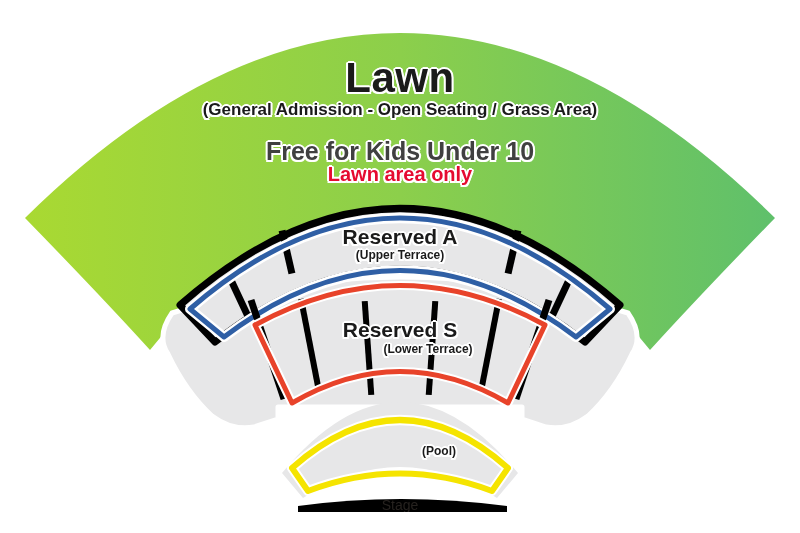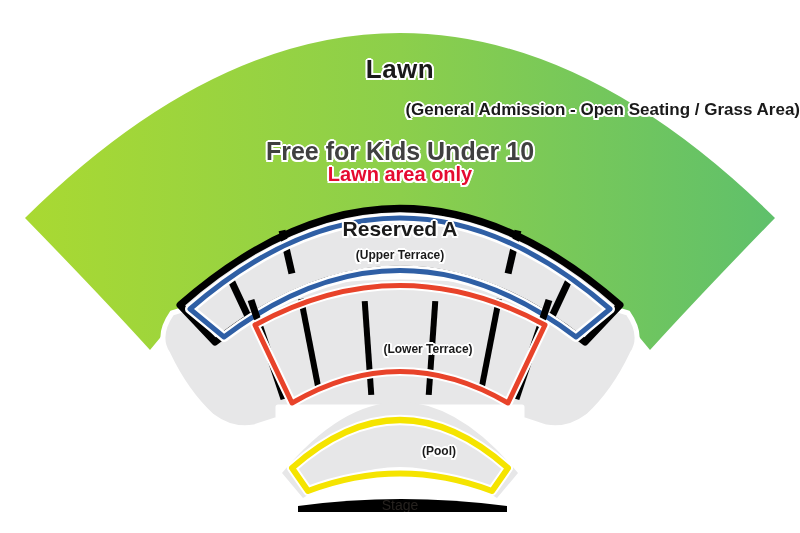--- a/index.html
+++ b/index.html
@@ -7,27 +7,27 @@
     position:relative;width:800px;height:533px;background:#ffffff;overflow:hidden;
     font-family:"Liberation Sans",sans-serif;
   }
   #venue-svg{position:absolute;left:0;top:0;}
   .label{
     position:absolute;left:0;width:800px;text-align:center;
     font-weight:bold;color:#1a1a1a;line-height:1.05;
     text-shadow:-2px 0 0 #fff,2px 0 0 #fff,0 -2px 0 #fff,0 2px 0 #fff,
                 -1.5px -1.5px 0 #fff,1.5px -1.5px 0 #fff,-1.5px 1.5px 0 #fff,1.5px 1.5px 0 #fff;
   }
-  .lawn-title{top:56px;font-size:26px;letter-spacing:.5px;}
-  .lawn-sub{top:101px;font-size:17px;text-align:right;}
+  .lawn-title{top:56px;font-size:42px;letter-spacing:.5px;}
+  .lawn-sub{top:101px;font-size:17px;}
   .promo-main{top:138px;font-size:25px;color:#404040;}
   .promo-note{top:164px;font-size:20px;color:#e50b30;}
   .sec-title{font-size:21px;}
   .sec-sub{font-size:12px;}
-  .a-title{top:218px;} .a-sub{top:249px;}
+  .a-title{top:226px;} .a-sub{top:249px;}
   .s-title{top:319px;} .s-sub{top:343px;padding-left:28px;}
   .ss-title{top:420px;} .ss-sub{top:445px;padding-left:39px;}
   .stage-clip{
     position:absolute;left:330px;top:494px;width:140px;height:18px;
     overflow:hidden;text-align:center;
   }
   .stage-clip span{font-size:14px;font-weight:normal;color:#26221f;display:inline-block;margin-top:3px;}
 </style>
 </head>
 <body>
@@ -92,20 +92,21 @@
   </svg>
 
   <div class="label lawn-title">Lawn</div>
   <div class="label lawn-sub">(General Admission - Open Seating / Grass Area)</div>
   <div class="label promo-main">Free for Kids Under 10</div>
   <div class="label promo-note">Lawn area only</div>
 
   <div class="label sec-title a-title">Reserved A</div>
   <div class="label sec-sub a-sub">(Upper Terrace)</div>
 
+  <div class="label sec-title s-title">Reserved S</div>
   <div class="label sec-sub s-sub">(Lower Terrace)</div>
 
   <div class="label sec-sub ss-sub">(Pool)</div>
 
   <div class="stage-clip">
     <span>Stage</span>
   </div>
 
 </div>
 

